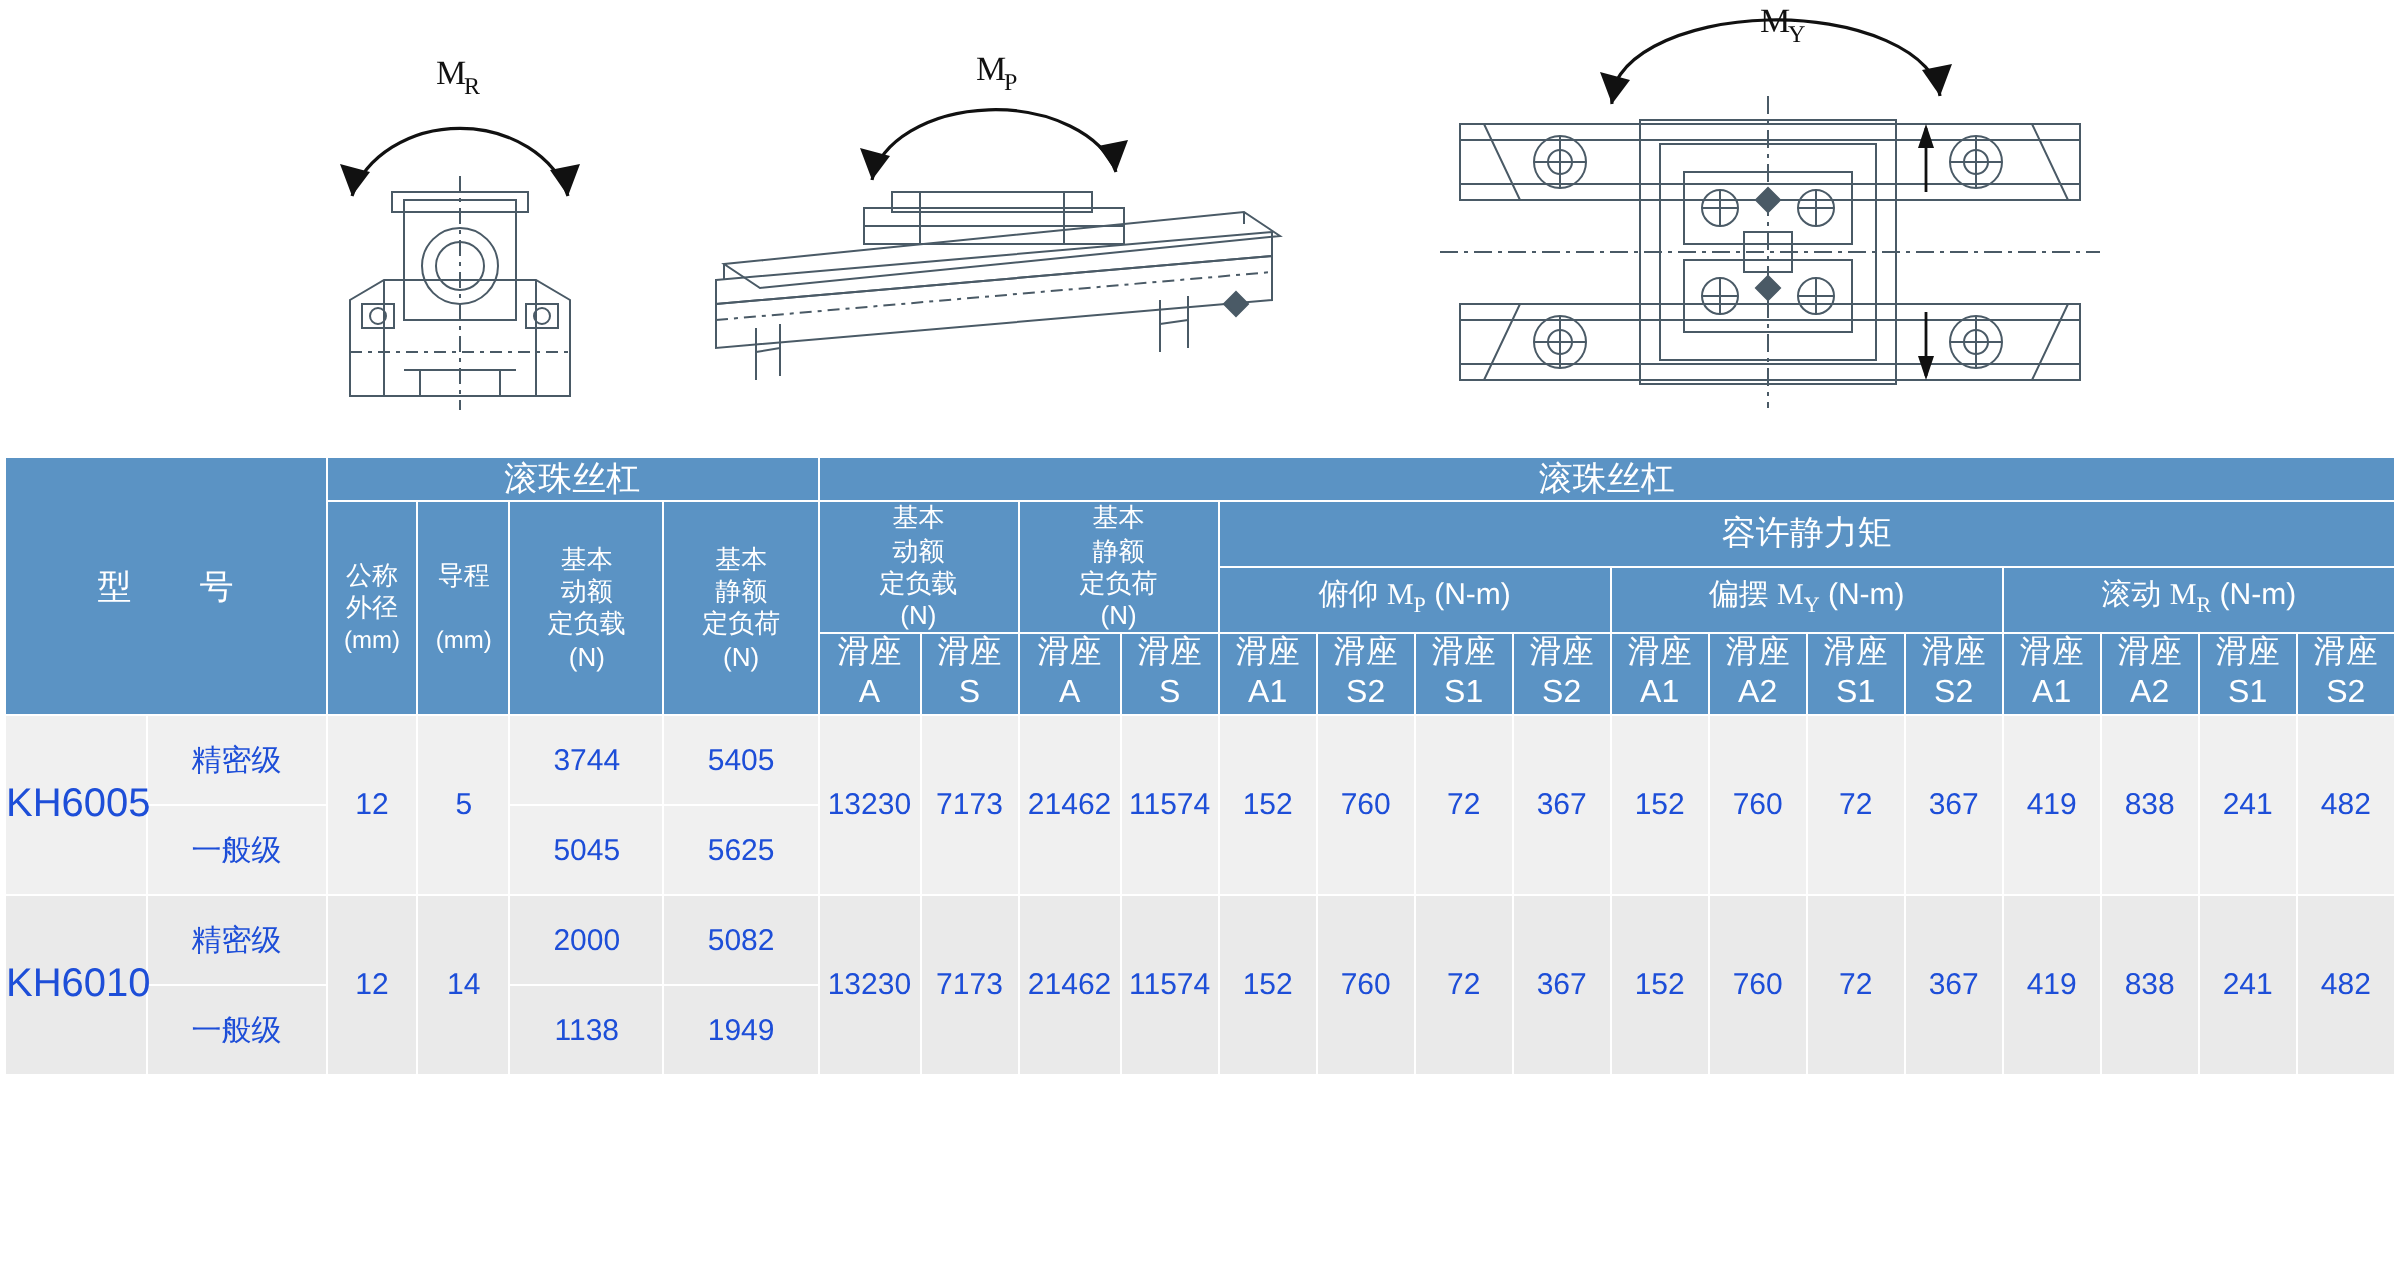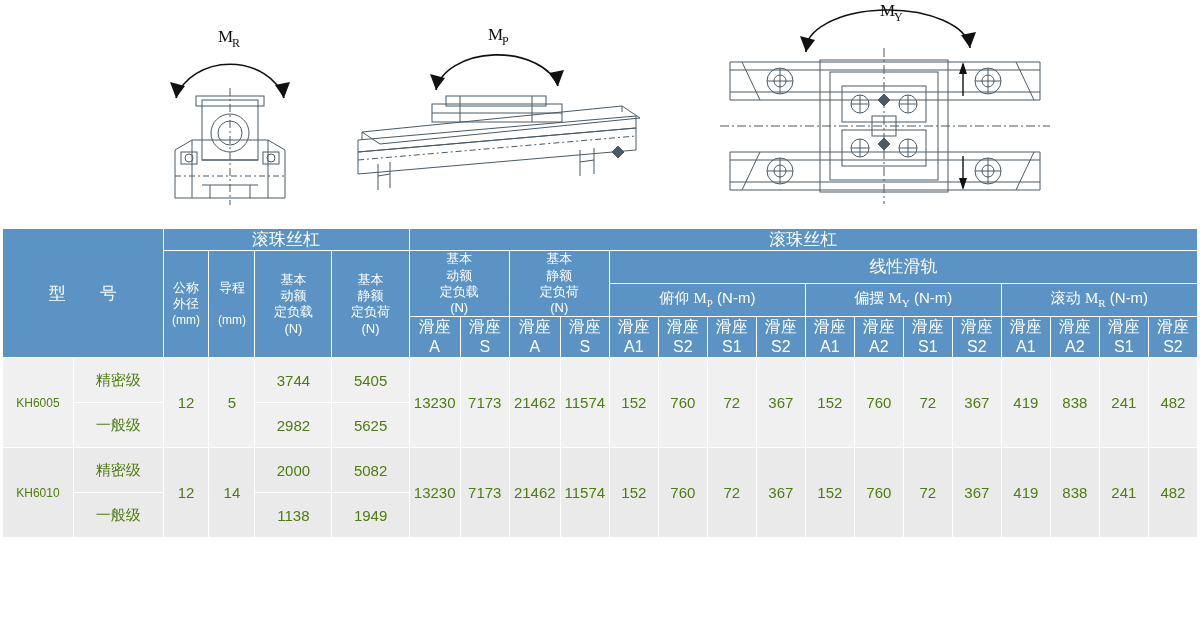--- a/index.html
+++ b/index.html
@@ -59,27 +59,27 @@
     color: #ffffff;
     font-weight: normal;
     font-size: 15px;
     line-height: 1.25;
   }
   .hdr.small { font-size: 13px; }
   .hdr.tiny { font-size: 16px; }
   .hdr.big { font-size: 17px; }
   .body-cell {
     background: #f0f0f0;
-    color: #4d7c0f;
+    color: #1d4ed8;
     font-size: 15px;
     border: 1px solid #ffffff;
     height: 44px;
   }
   .body-cell.grade { font-size: 15px; }
-  .body-cell.model { font-size: 12px; }
+  .body-cell.model { font-size: 20px; }
   .row-alt .body-cell { background: #eaeaea; }
   .sub { font-size: 11px; vertical-align: sub; }
   .mlabel { font-family: Liberation Serif, serif; }
 </style>
 </head>
 <body>
 
 <div class="page">
 
   <div class="diagrams">
@@ -258,21 +258,21 @@
       </td>
       <td class="hdr small" rowspan="3">
         基本<br>静额<br>定负荷<br>(N)
       </td>
       <td class="hdr small" colspan="2" rowspan="2">
         基本<br>动额<br>定负载<br>(N)
       </td>
       <td class="hdr small" colspan="2" rowspan="2">
         基本<br>静额<br>定负荷<br>(N)
       </td>
-      <td class="hdr big" colspan="12">线性滑轨</td>
+      <td class="hdr big" colspan="12">容许静力矩</td>
     </tr>
 
     <tr>
       <td class="hdr" colspan="4">
         俯仰 <span class="mlabel">M<span class="sub">P</span></span> (N-m)
       </td>
       <td class="hdr" colspan="4">
         偏摆 <span class="mlabel">M<span class="sub">Y</span></span> (N-m)
       </td>
       <td class="hdr" colspan="4">
@@ -318,21 +318,21 @@
       <td class="body-cell" rowspan="2">760</td>
       <td class="body-cell" rowspan="2">72</td>
       <td class="body-cell" rowspan="2">367</td>
       <td class="body-cell" rowspan="2">419</td>
       <td class="body-cell" rowspan="2">838</td>
       <td class="body-cell" rowspan="2">241</td>
       <td class="body-cell" rowspan="2">482</td>
     </tr>
     <tr>
       <td class="body-cell grade">一般级</td>
-      <td class="body-cell">2982</td>
+      <td class="body-cell">5045</td>
       <td class="body-cell">5625</td>
     </tr>
 
     <tr class="row-alt">
       <td class="body-cell model" rowspan="2">KH6010</td>
       <td class="body-cell grade">精密级</td>
       <td class="body-cell" rowspan="2">12</td>
       <td class="body-cell" rowspan="2">14</td>
       <td class="body-cell">2000</td>
       <td class="body-cell">5082</td>

